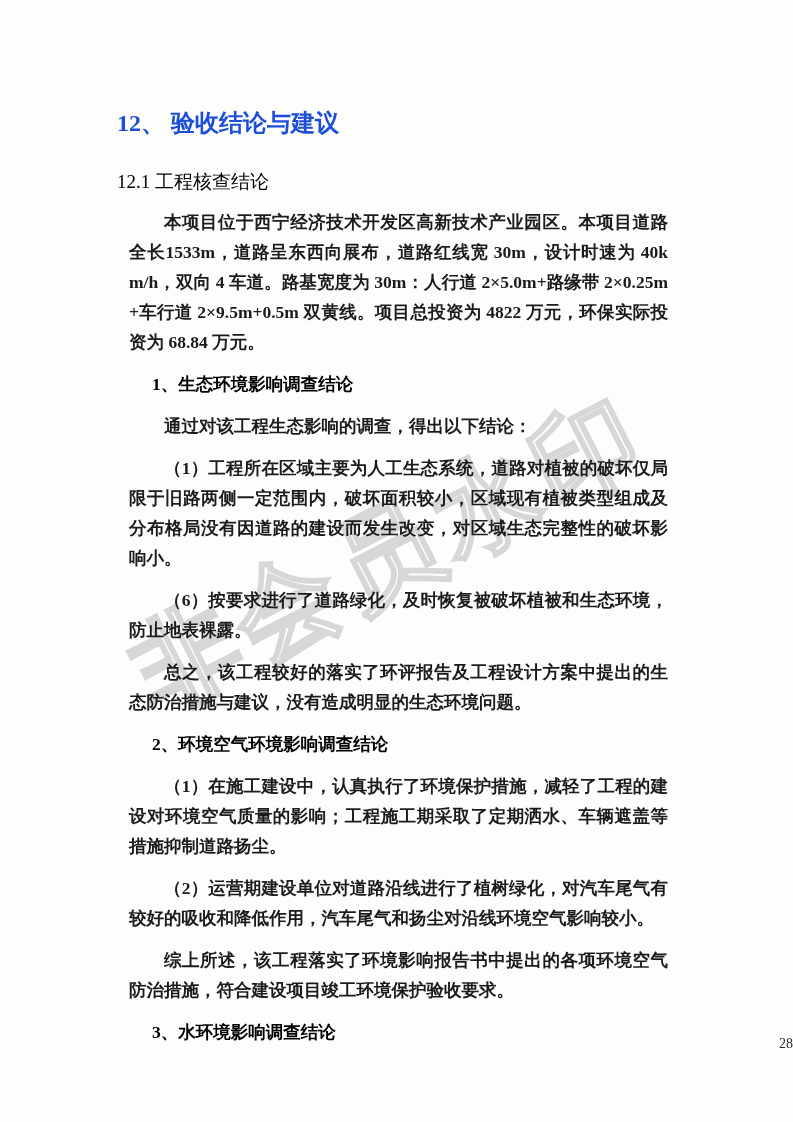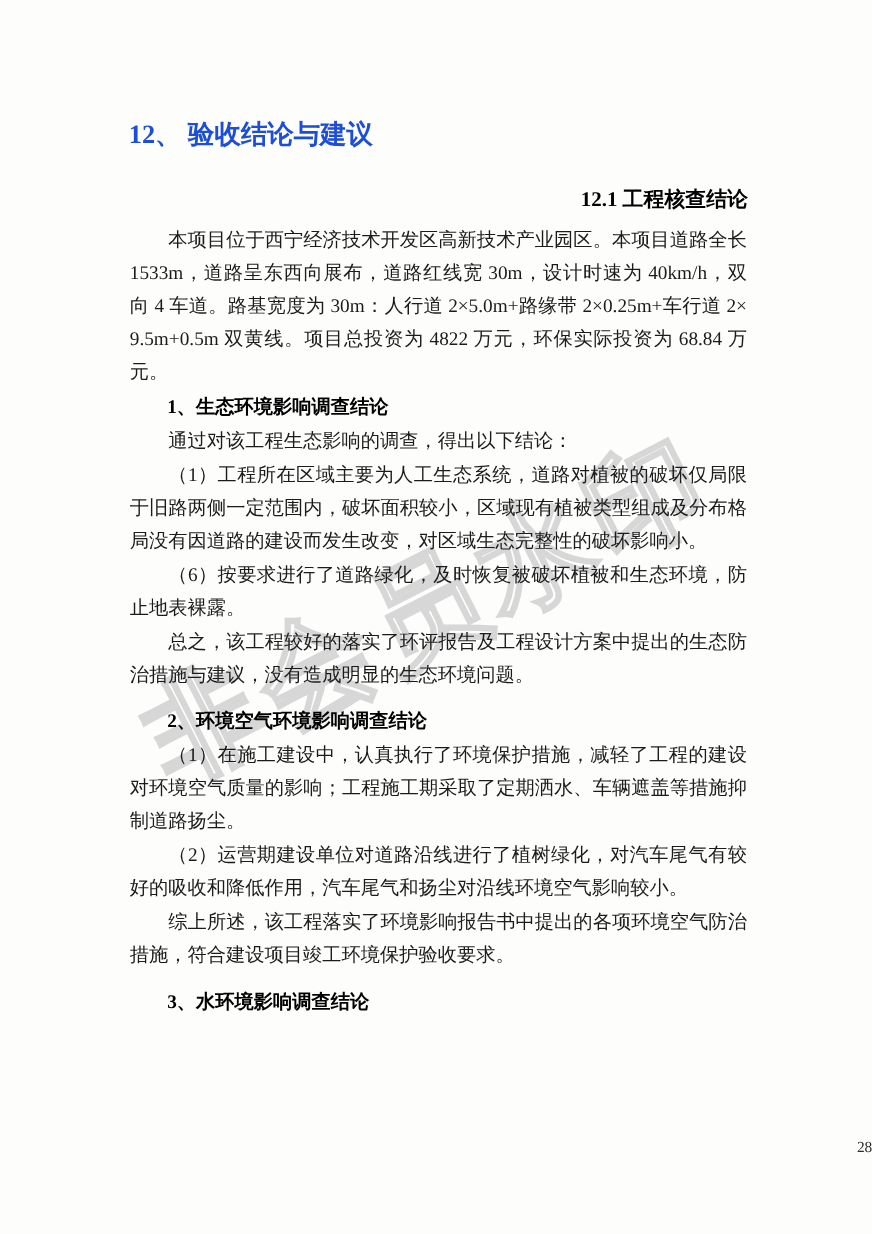--- a/index.html
+++ b/index.html
@@ -47,24 +47,23 @@
   .doc-title {
     font-size: 24px;
     line-height: 26px;
     font-weight: bold;
     color: #1d4ed8;
     margin: 0 0 32px 0;
   }
   .h2 {
     font-size: 19px;
     line-height: 27px;
-    font-weight: bold;
+    font-weight: normal;
     color: #000000;
     margin: 0 0 8px 0;
-    text-align: right;
   }
   .h2-mid {
     margin-top: 14px;
     margin-bottom: 6px;
   }
   .h3 {
     font-size: 17.5px;
     line-height: 30px;
     font-weight: bold;
     color: #000000;
@@ -72,22 +71,23 @@
     margin: 0;
   }
   .h3-gap {
     margin-top: 12px;
   }
   .para {
     font-size: 17.5px;
     line-height: 30px;
     text-align: justify;
     text-indent: 2em;
-    margin: 1px;
+    margin: 12px;
     word-break: break-all;
+    font-weight: bold;
   }
   .page-number {
     position: absolute;
     left: 0;
     right: 0;
     top: 1036px;
     text-align: right;
     font-size: 14px;
     color: #2a2a2a;
     z-index: 2;

